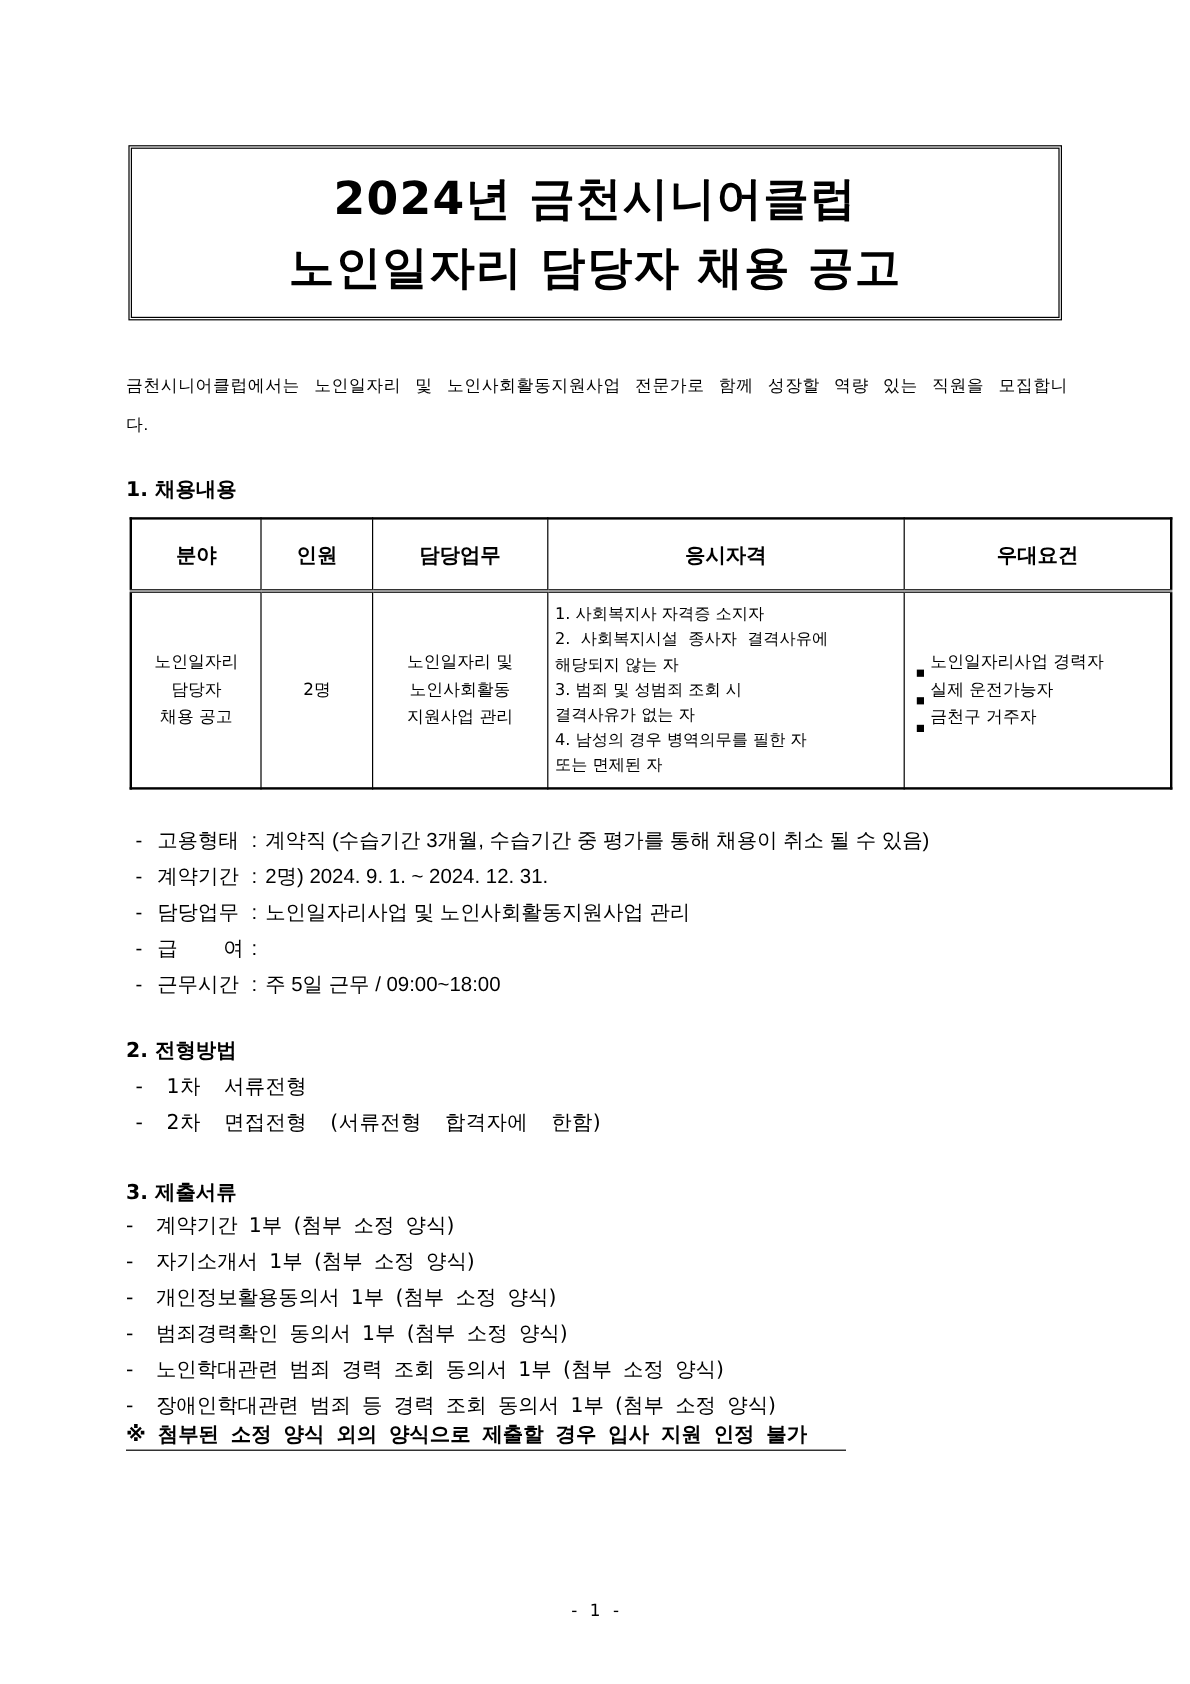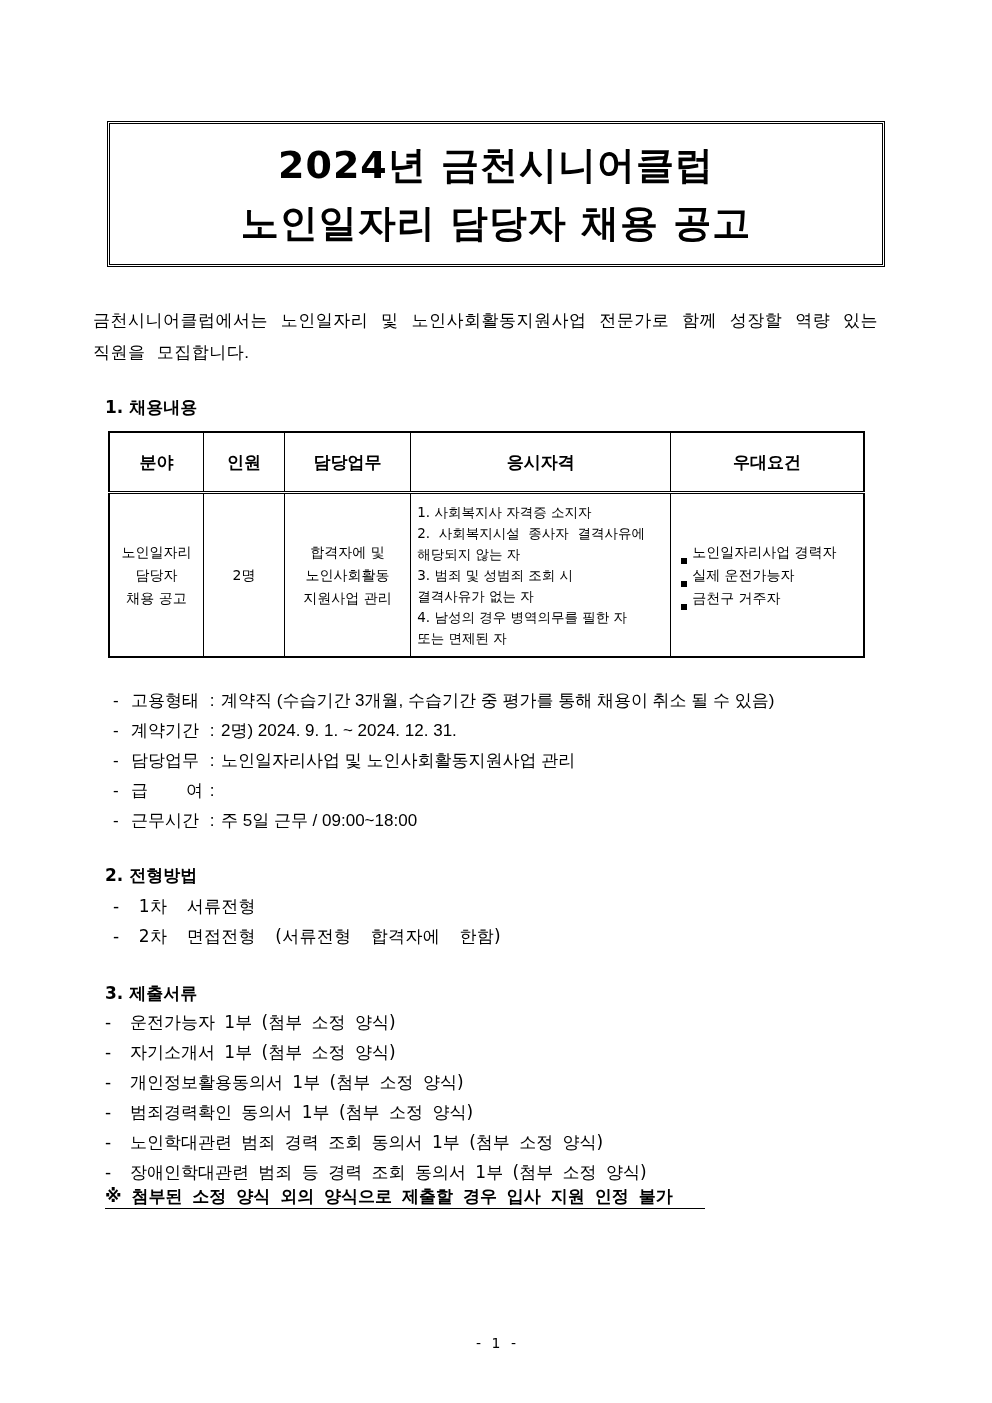--- a/index.html
+++ b/index.html
@@ -15,33 +15,33 @@
       border: 3px double #000;
       display: flex; flex-direction: column; align-items: center; justify-content: center;
     }
     .title-line {
       font-family: "DejaVu Sans", sans-serif;
       font-weight: bold; font-size: 38px; line-height: 1; letter-spacing: 1px;
       margin: 10px 0;
     }
 
     .intro {
-      position: absolute; left: 93px; top: 305px; width: 785px;
-      font-size: 17px; line-height: 32px; text-align: justify; text-align-last: left;
+      position: absolute; left: 105px; top: 305px; width: 785px;
+      font-size: 14px; line-height: 32px; text-align: justify; text-align-last: left;
       letter-spacing: 0.5px; word-spacing: 6px;
       font-family: "Liberation Sans", sans-serif;
     }
 
     .section-heading {
       position: absolute; left: 105px; font-weight: bold; font-size: 17px;
       font-family: "DejaVu Sans", sans-serif;
     }
 
     table.recruit {
-      position: absolute; left: 108px; top: 431px; width: 757px;
+      position: absolute; left: 108px; top: 431px; width: 869px;
       border-collapse: collapse; border: 2px solid #000;
       font-family: "DejaVu Sans", sans-serif;
       padding-left: 44px;
     }
     table.recruit th, table.recruit td { border: 1px solid #000; }
     table.recruit th {
       height: 56px; font-size: 17px; font-weight: bold; text-align: center;
       border-bottom: 3px double #000;
     }
     table.recruit td {
@@ -117,21 +117,21 @@
     </thead>
     <tbody>
       <tr>
         <td>
           <div>노인일자리</div>
           <div>담당자</div>
           <div>채용 공고</div>
         </td>
         <td>2명</td>
         <td>
-          <div>합격자에 및</div>
+          <div>노인일자리 및</div>
           <div>노인사회활동</div>
           <div>지원사업 관리</div>
         </td>
         <td class="qual">
           <span class="qual-item">1. 사회복지사 자격증 소지자</span>
           <span class="qual-item" style="white-space:pre;">2.  사회복지시설  종사자  결격사유에</span>
           <span class="qual-item">해당되지 않는 자</span>
           <span class="qual-item">3. 범죄 및 성범죄 조회 시</span>
           <span class="qual-item">결격사유가 없는 자</span>
           <span class="qual-item">4. 남성의 경우 병역의무를 필한 자</span>
@@ -188,21 +188,21 @@
   </div>
 
   <div class="section-heading" style="top:864px;">2. 전형방법</div>
   <div class="method-list">
     <div class="list-row">-  1차  서류전형</div>
     <div class="list-row">-  2차  면접전형  (서류전형  합격자에  한함)</div>
   </div>
 
   <div class="section-heading" style="top:982px;">3. 제출서류</div>
   <div class="docs-list">
-    <div class="list-row">-  운전가능자 1부 (첨부 소정 양식)</div>
+    <div class="list-row">-  계약기간 1부 (첨부 소정 양식)</div>
     <div class="list-row">-  자기소개서 1부 (첨부 소정 양식)</div>
     <div class="list-row">-  개인정보활용동의서 1부 (첨부 소정 양식)</div>
     <div class="list-row">-  범죄경력확인 동의서 1부 (첨부 소정 양식)</div>
     <div class="list-row">-  노인학대관련 범죄 경력 조회 동의서 1부 (첨부 소정 양식)</div>
     <div class="list-row">-  장애인학대관련 범죄 등 경력 조회 동의서 1부 (첨부 소정 양식)</div>
   </div>
 
   <div class="notice">※ 첨부된 소정 양식 외의 양식으로 제출할 경우 입사 지원 인정 불가</div>
 
   <div class="page-number">- 1 -</div>

